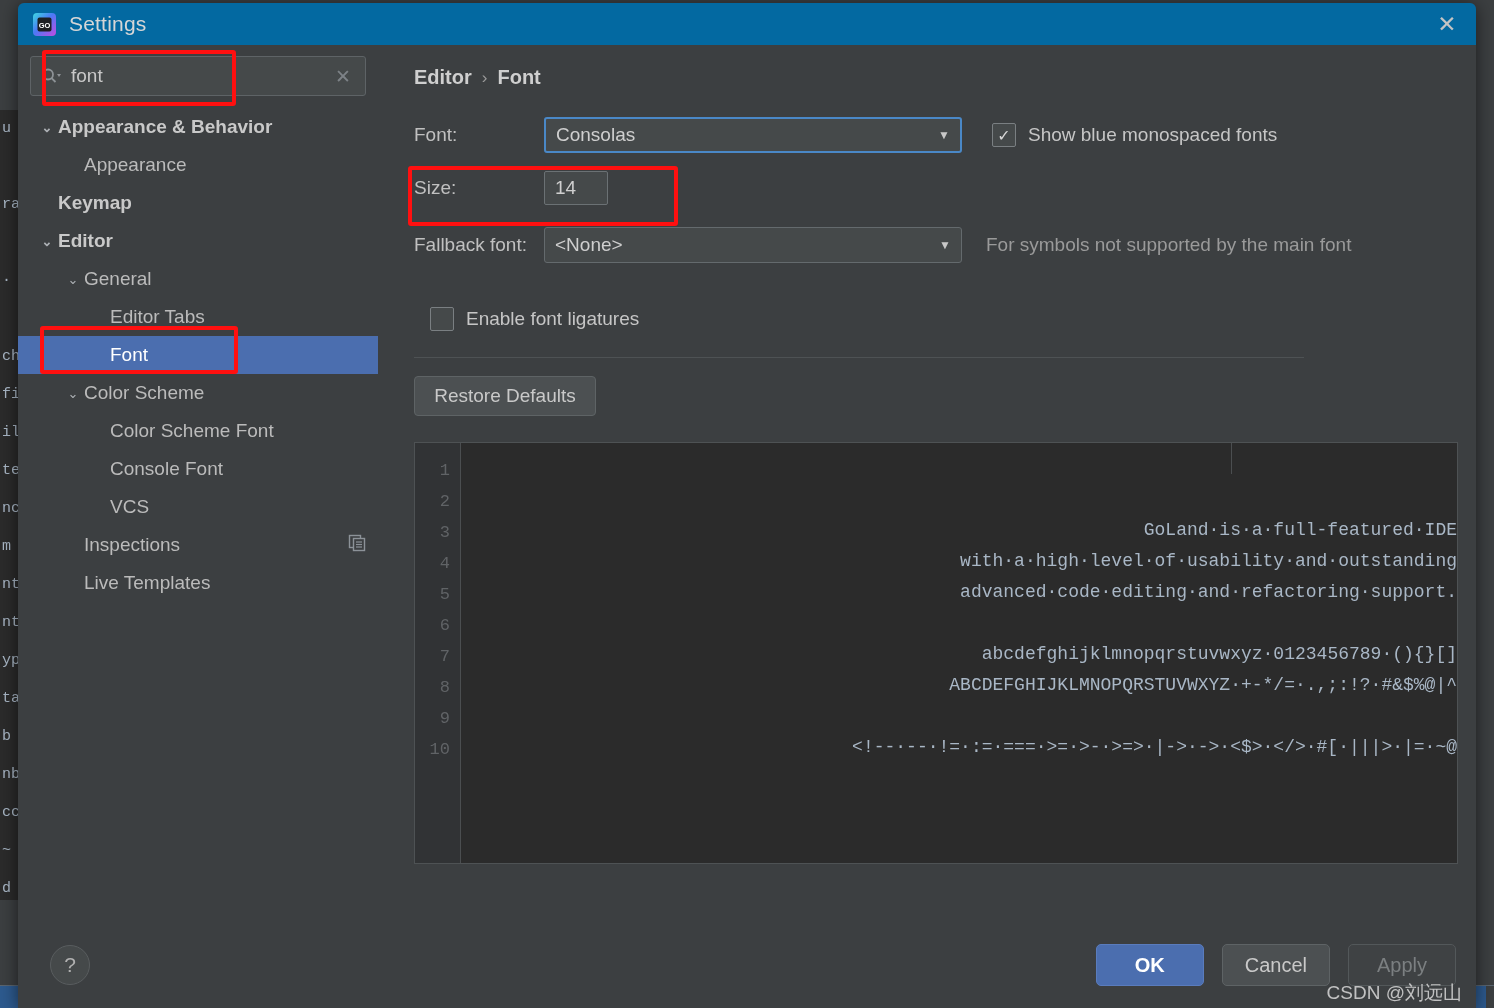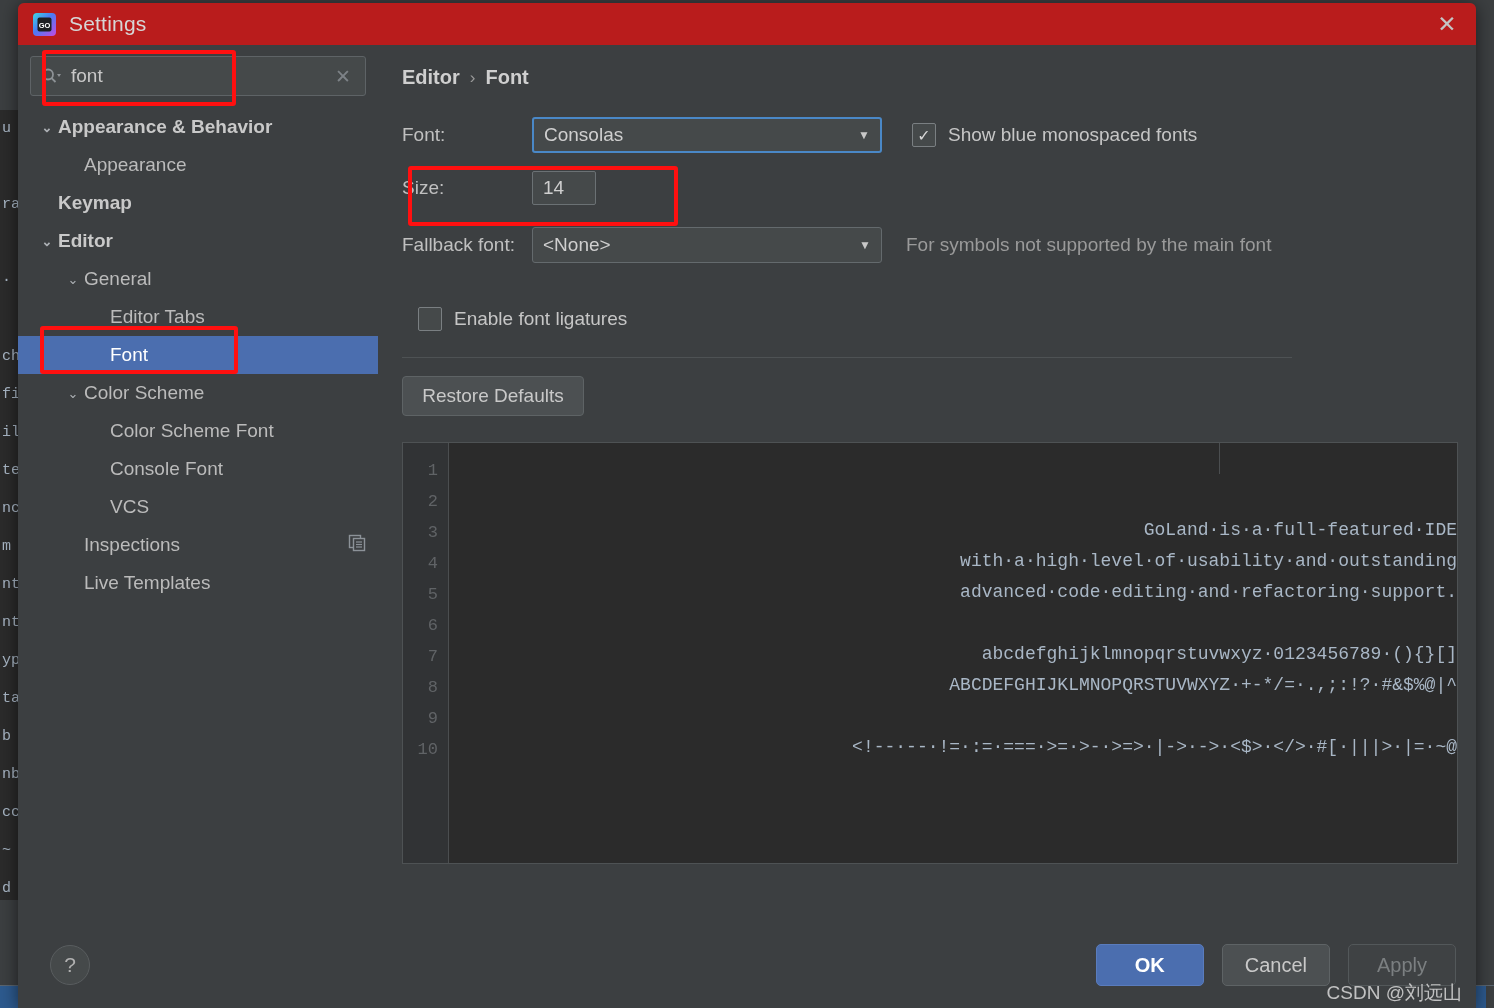--- a/index.html
+++ b/index.html
@@ -38,32 +38,32 @@
 
   
   #dialog{
     position:absolute;left:18px;top:3px;width:1458px;height:1005px;
     background:#3c3f41;border-radius:6px 6px 0 0;
     box-shadow:0 2px 18px rgba(0,0,0,.55);
     display:flex;flex-direction:column;overflow:hidden;
   }
   #titlebar{
     height:42px;flex:0 0 42px;display:flex;align-items:center;
-    padding:0 8px 0 14px;background:#b91c1c;border-bottom:1px solid #3c3f41;
+    padding:0 8px 0 14px;background:#0369a1;border-bottom:1px solid #3c3f41;
     position:relative;
   }
   #app-logo{width:25px;height:25px;flex:0 0 25px;position:relative;margin-right:12px;}
   #title-text{color:#d6d6d6;font-size:21px;letter-spacing:.2px;}
   #close-btn{
     position:absolute;right:6px;top:4px;width:46px;height:34px;
     display:flex;align-items:center;justify-content:center;color:#c4c4c4;font-size:23px;
     cursor:pointer;
   }
 
-  #body-row{flex:1 1 auto;display:flex;min-height:0;}
+  #body-row{flex:1 1 auto;display:flex;min-height:0;gap:12px;}
 
   
   #left-panel{
     width:360px;flex:0 0 360px;background:#3c3f41;
     display:flex;flex-direction:column;min-height:0;
   }
   #search-wrap{padding:10px 12px 8px 12px;position:relative;}
   #search-box{
     height:40px;background:#45494a;border:1px solid #5e6366;border-radius:3px;
     display:flex;align-items:center;padding:0 10px;box-sizing:border-box;
@@ -98,21 +98,21 @@
   }
   #breadcrumb{
     display:flex;align-items:center;gap:10px;margin:20px 0 28px 0;
     color:#cfcfcf;font-size:20px;font-weight:bold;
   }
   #breadcrumb .sep{color:#9a9a9a;font-weight:normal;font-size:17px;}
 
   .form-row{display:flex;align-items:center;margin-bottom:18px;}
   .form-label{width:130px;flex:0 0 130px;color:#c0c0c0;font-size:19px;}
   .combo{
-    width:350px;height:36px;background:#45494a;border:1px solid #646a6d;border-radius:3px;
+    width:418px;height:36px;background:#45494a;border:1px solid #646a6d;border-radius:3px;
     display:flex;align-items:center;padding:0 10px;box-sizing:border-box;color:#cfcfcf;font-size:19px;
     cursor:pointer;
   }
   .combo.focused{border:2px solid #4a88c7;}
   .combo .val{flex:1 1 auto;}
   .combo .arrow{color:#c8c8c8;font-size:12px;}
   .num-field{
     width:64px;height:34px;background:#45494a;border:1px solid #6b7174;border-radius:2px;
     color:#cfcfcf;font-size:19px;display:flex;align-items:center;padding-left:10px;box-sizing:border-box;
   }

